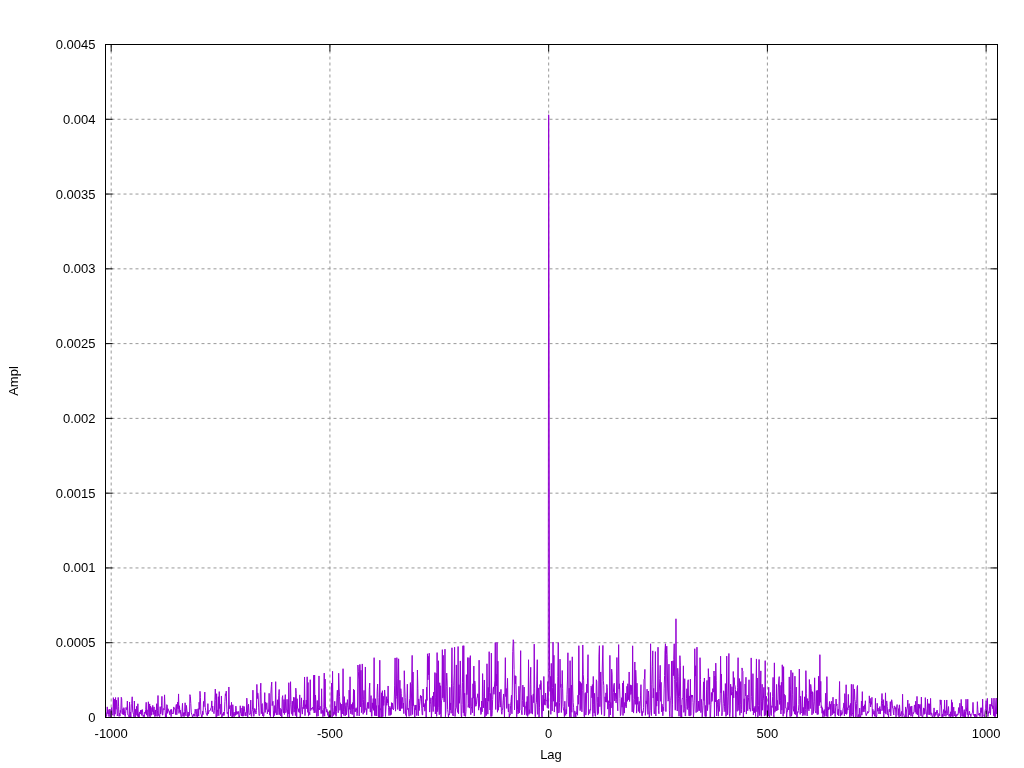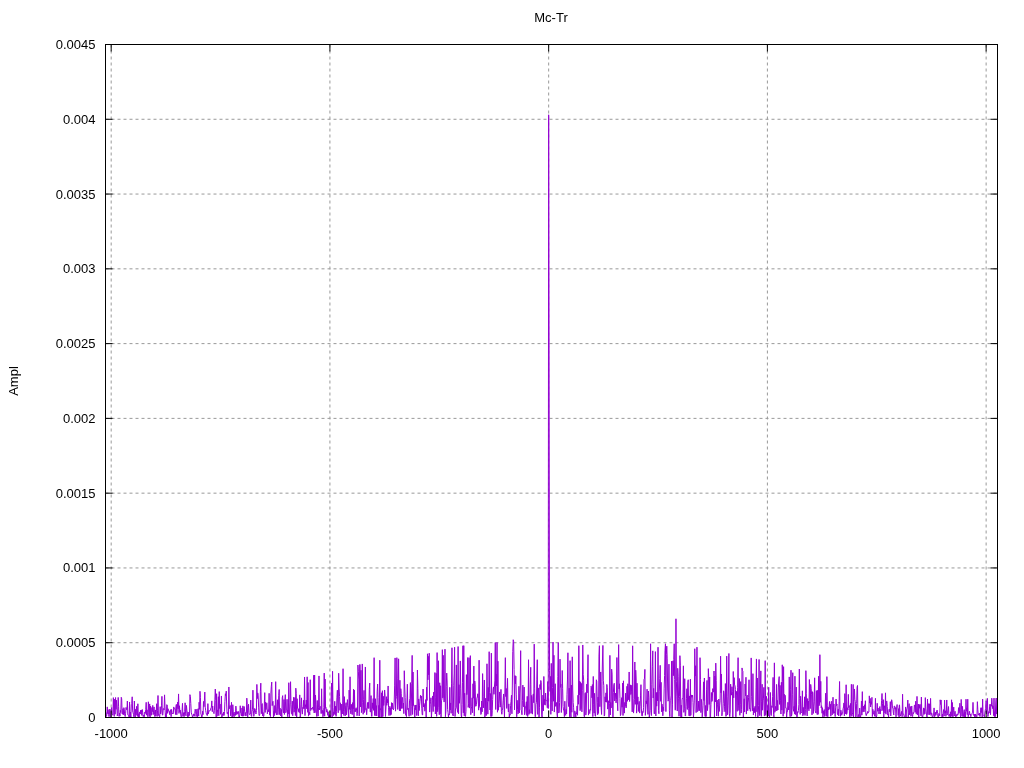--- a/index.html
+++ b/index.html
@@ -83,15 +83,15 @@
       <text x="95.5" y="647.2222222222222" text-anchor="end" fill="#000000">0.0005</text>
       <text x="95.5" y="572.4444444444445" text-anchor="end" fill="#000000">0.001</text>
       <text x="95.5" y="497.66666666666663" text-anchor="end" fill="#000000">0.0015</text>
       <text x="95.5" y="422.88888888888886" text-anchor="end" fill="#000000">0.002</text>
       <text x="95.5" y="348.1111111111111" text-anchor="end" fill="#000000">0.0025</text>
       <text x="95.5" y="273.33333333333326" text-anchor="end" fill="#000000">0.003</text>
       <text x="95.5" y="198.55555555555543" text-anchor="end" fill="#000000">0.0035</text>
       <text x="95.5" y="123.77777777777771" text-anchor="end" fill="#000000">0.004</text>
       <text x="95.5" y="49" text-anchor="end" fill="#000000">0.0045</text>
     </svg>
-  <div class="chart-title">Mc-Tr</div>
   <div class="y-axis-label">Ampl</div>
+  <div class="x-axis-label">Lag</div>
 </div>
 
 </body></html>

